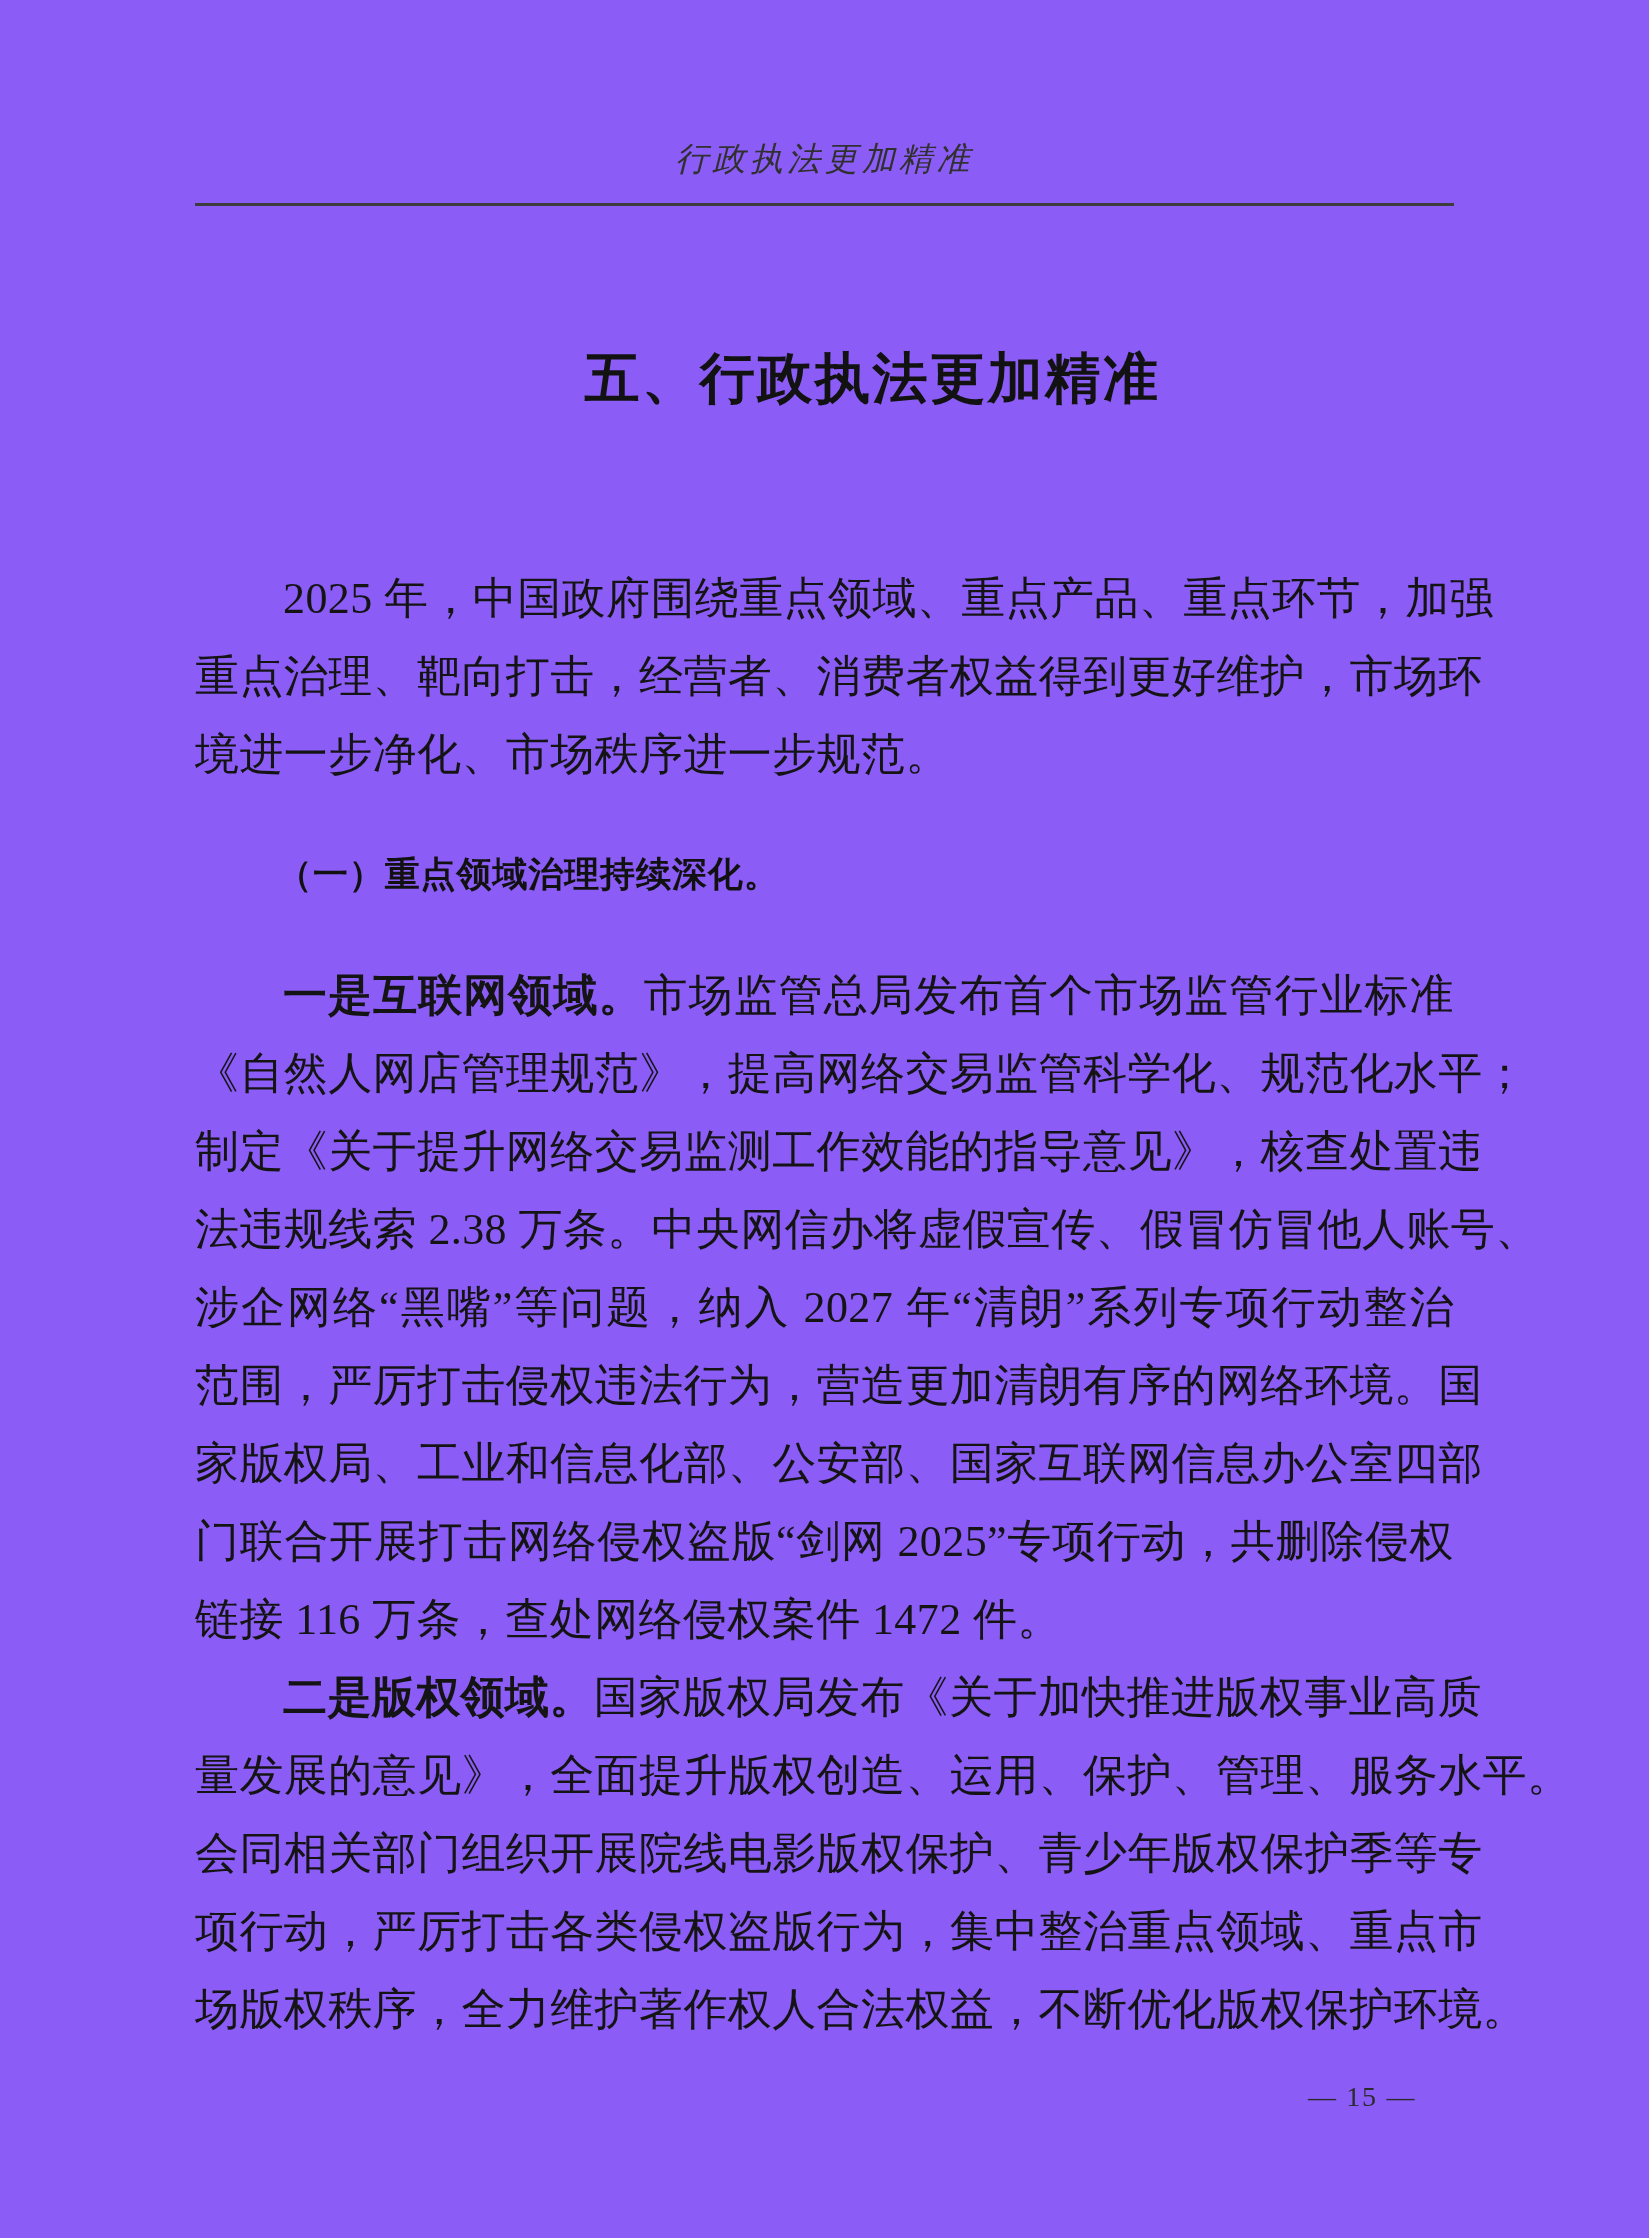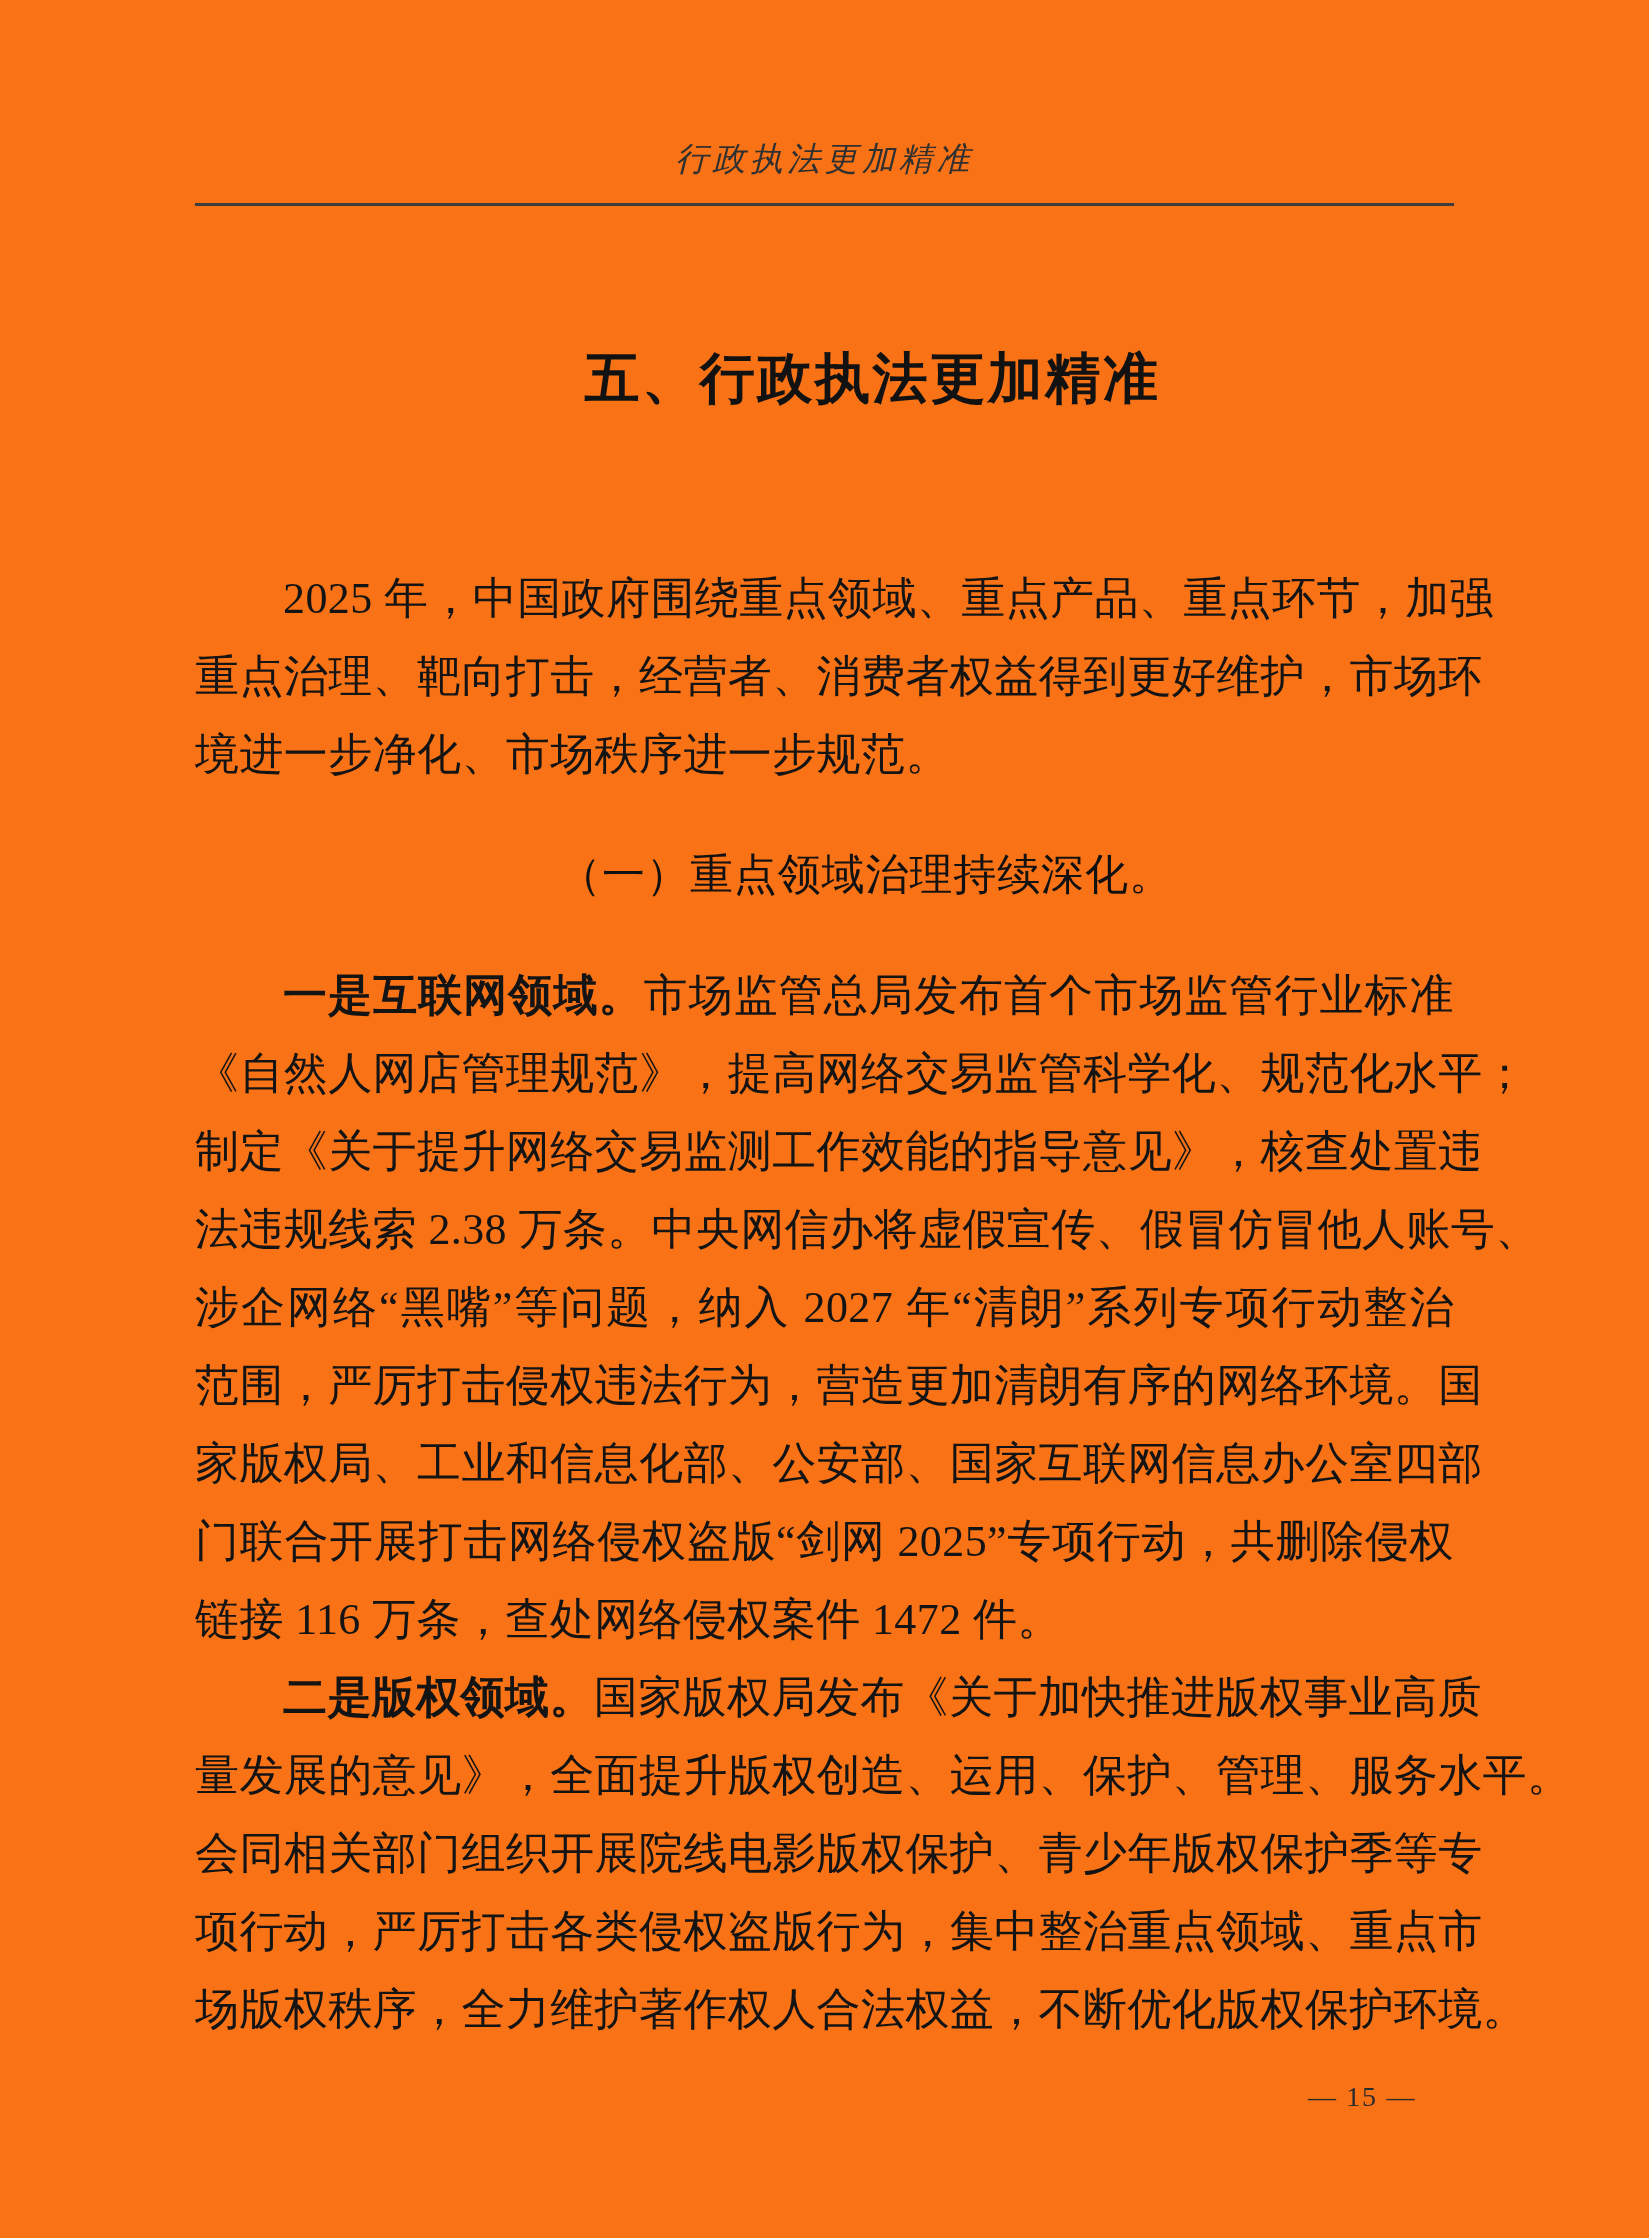--- a/index.html
+++ b/index.html
@@ -5,21 +5,21 @@
   html, body {
     margin: 0;
     padding: 0;
     background: #e8e8e8;
   }
   .page {
     position: relative;
     width: 1649px;
     height: 2239px;
     margin: 0 auto;
-    background: #f97316;
+    background: #8b5cf6;
     overflow: hidden;
     font-family: "Liberation Serif", "DejaVu Serif", serif;
     color: #161616;
   }
   .running-header {
     position: absolute;
     top: 140px;
     left: 0;
     width: 100%;
     text-align: center;
@@ -73,25 +73,24 @@
   .line.indent {
     text-indent: 88px;
   }
   .section-heading {
     height: 78px;
     line-height: 78px;
     margin-top: 41px;
     margin-bottom: 44px;
     text-indent: 82px;
     font-family: "Liberation Sans", "DejaVu Sans", sans-serif;
-    font-weight: 400;
-    font-size: 43px;
+    font-weight: 700;
+    font-size: 35px;
     letter-spacing: 0.9px;
     color: #111111;
-    text-align: center;
   }
   .lead {
     font-weight: 700;
     margin-top: 20px;
   }
   .page-number {
     position: absolute;
     top: 2081px;
     left: 1289px;
     width: 146px;

